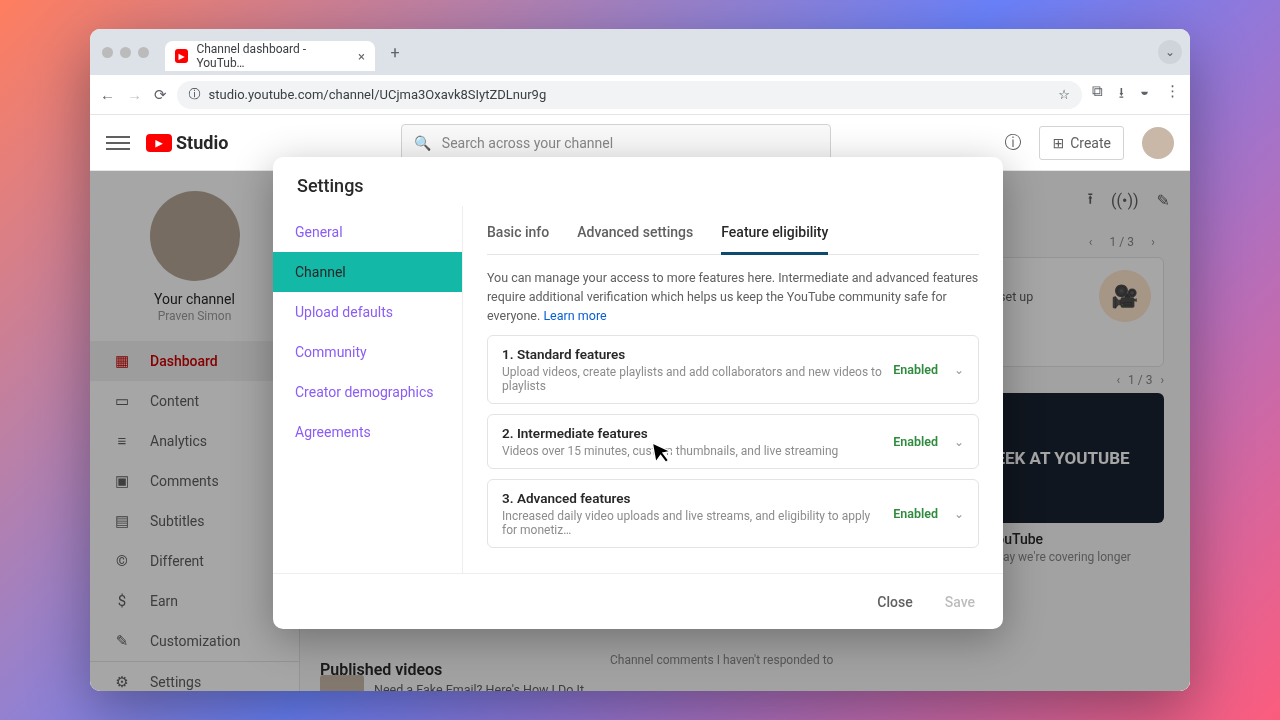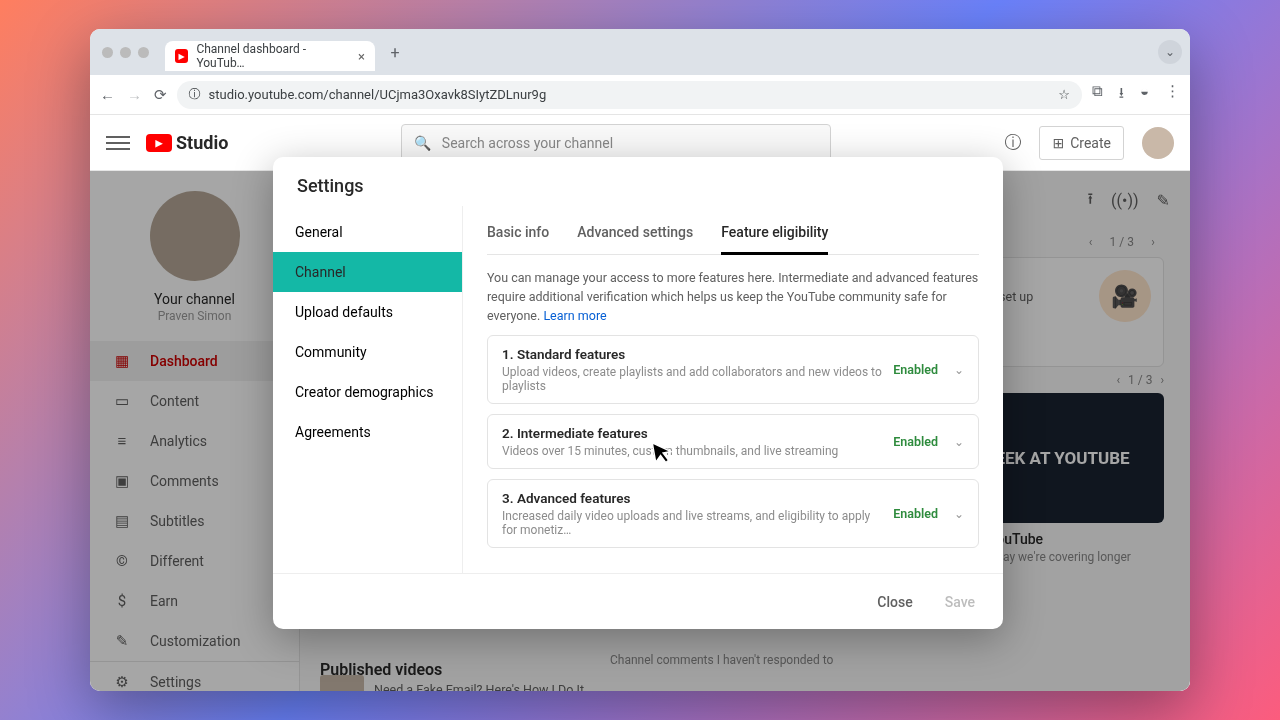--- a/index.html
+++ b/index.html
@@ -68,26 +68,26 @@
   .sec-com { left:310px;}
   .pub-row { position:absolute; bottom: -12px; left:20px; display:flex; gap:10px; align-items:center; font-size:12.5px; color:#606060;}
   .pub-thumb{width:44px; height:28px; background:#c8b9aa; border-radius:3px;}
   
   .scrim { position:absolute; inset:0; background:rgba(0,0,0,0.35);}
   
   .modal { position:absolute; width:730px; height:472px; left:183px; top:128px; background:#fff; border-radius:10px; box-shadow:0 10px 40px rgba(0,0,0,0.3); display:flex; flex-direction:column;}
   .modal-title { font-size:18px; font-weight:500; color:#282828; padding:18px 24px 10px;}
   .modal-body { flex:1; display:flex; overflow:hidden;}
   .modal-sidebar { width:190px; border-right:1px solid #eee; padding-top:6px;}
-  .m-item { height:40px; display:flex; align-items:center; padding:0 22px; font-size:14px; color:#000000;}
+  .m-item { height:40px; display:flex; align-items:center; padding:0 22px; font-size:14px; color:#8b5cf6;}
   .m-item.active { background:#14b8a6; color:#282828; font-weight:400;}
   .modal-content { flex:1; padding:10px 24px 0; display:flex; flex-direction:column;}
   .tabs { display:flex; gap:28px; font-size:14px; color:#606060; font-weight:500; border-bottom:1px solid #e5e5e5; }
   .tab-item { padding:8px 0 12px; cursor:pointer;}
-  .tab-item.active { color:#282828; border-bottom:3px solid #000000; margin-bottom:-1px;}
+  .tab-item.active { color:#282828; border-bottom:3px solid #0c4a6e; margin-bottom:-1px;}
   .desc { font-size:12.5px; color:#606060; margin:14px 0 10px; line-height:1.5;}
   .desc a{ color:#065fd4; text-decoration:none;}
   .feature-card { border:1px solid #e3e3e3; border-radius:6px; padding:10px 14px; margin-bottom:10px; display:flex; align-items:center; gap:10px;}
   .fc-left { flex:1;}
   .fc-title { font-size:13.5px; font-weight:600; color:#282828;}
   .fc-sub { font-size:12px; color:#8c8c8c; margin-top:3px;}
   .fc-status { font-size:12.5px; font-weight:600; color:#2e8b3d;}
   .fc-chevron { color:#9a9a9a; font-size:12px; margin-left:6px;}
   .modal-footer { height:56px; border-top:1px solid #eee; display:flex; align-items:center; justify-content:flex-end; gap:16px; padding:0 20px;}
   .btn-text { font-size:14px; font-weight:500; color:#606060; padding:6px 8px; border-radius:3px; cursor:pointer;}

